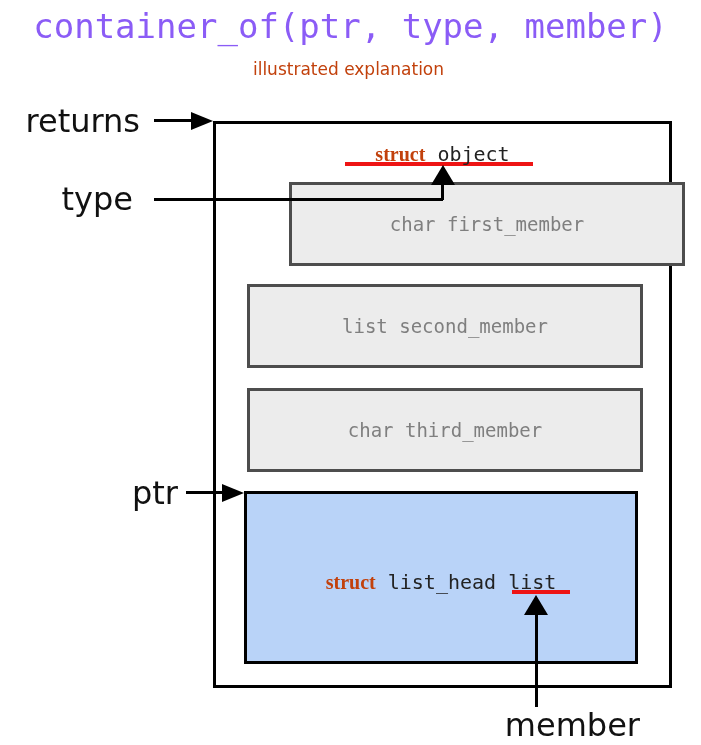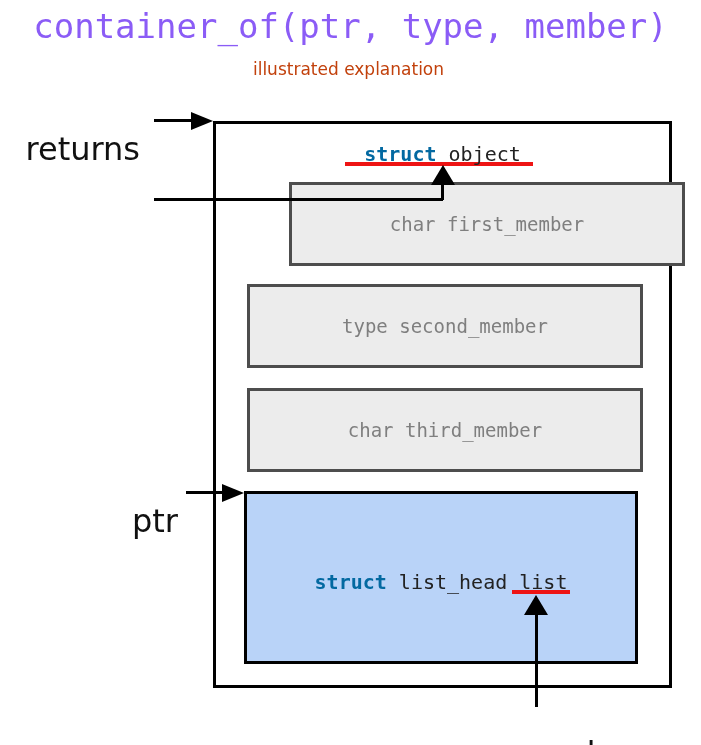--- a/index.html
+++ b/index.html
@@ -85,42 +85,41 @@
   .list-text {
     left: 244px; top: 570px;
     width: 394px;
     text-align: center;
     font-family: "DejaVu Sans Mono", monospace;
     font-size: 20px;
     line-height: 24px;
     color: #222222;
     white-space: pre;
   }
-  .kw { font-weight: bold; color: #0369a1; }
+  .kw { font-weight: bold; color: #c2410c; font-family: Liberation Serif, serif; }
 
   
   .underline-object {
     left: 345px; top: 162px;
     width: 188px; height: 4px;
     background: #ee1414;
   }
   .underline-list {
     left: 512px; top: 590px;
     width: 58px; height: 4px;
     background: #ee1414;
   }
 
   
   .anno {
     font-family: "DejaVu Sans", sans-serif;
     font-size: 32px;
     line-height: 38px;
     color: #111111;
     white-space: nowrap;
-    margin-top: 28px;
   }
   .label-returns { left: 18px;  top: 102px; width: 122px; text-align: right; }
   .label-type    { left: 18px;  top: 180px; width: 115px; text-align: right; }
   .label-ptr     { left: 100px; top: 474px; width: 78px;  text-align: right; }
   .label-member  { left: 440px; top: 706px; width: 200px; text-align: right; }
 
   
   .aline { background: #000000; }
   .line-returns-h { left: 154px; top: 119px; width: 42px; height: 3px; }
   .line-type-h    { left: 154px; top: 198px; width: 289px; height: 3px; }
@@ -152,28 +151,29 @@
 
   <div class="abs title">container_of(ptr, type, member)</div>
   <div class="abs subtitle">illustrated explanation</div>
 
   <div class="abs outer-box"></div>
 
   <div class="abs underline-object"></div>
   <div class="abs struct-object-text"><span class="kw">struct</span> <span>object</span></div>
 
   <div class="abs member-box m1"><span>char first_member</span></div>
-  <div class="abs member-box m2"><span>type second_member</span></div>
+  <div class="abs member-box m2"><span>list second_member</span></div>
   <div class="abs member-box m3"><span>char third_member</span></div>
 
   <div class="abs list-box"></div>
   <div class="abs underline-list"></div>
   <div class="abs list-text"><span class="kw">struct</span> <span>list_head</span> <span>list</span></div>
 
   <div class="abs anno label-returns">returns</div>
+  <div class="abs anno label-type">type</div>
   <div class="abs anno label-ptr">ptr</div>
   <div class="abs anno label-member">member</div>
 
   <div class="abs aline line-returns-h"></div>
   <div class="abs aline line-type-h"></div>
   <div class="abs aline line-type-v"></div>
   <div class="abs aline line-ptr-h"></div>
   <div class="abs aline line-member-v"></div>
 
   <div class="abs tri tri-right arrow-returns"></div>

